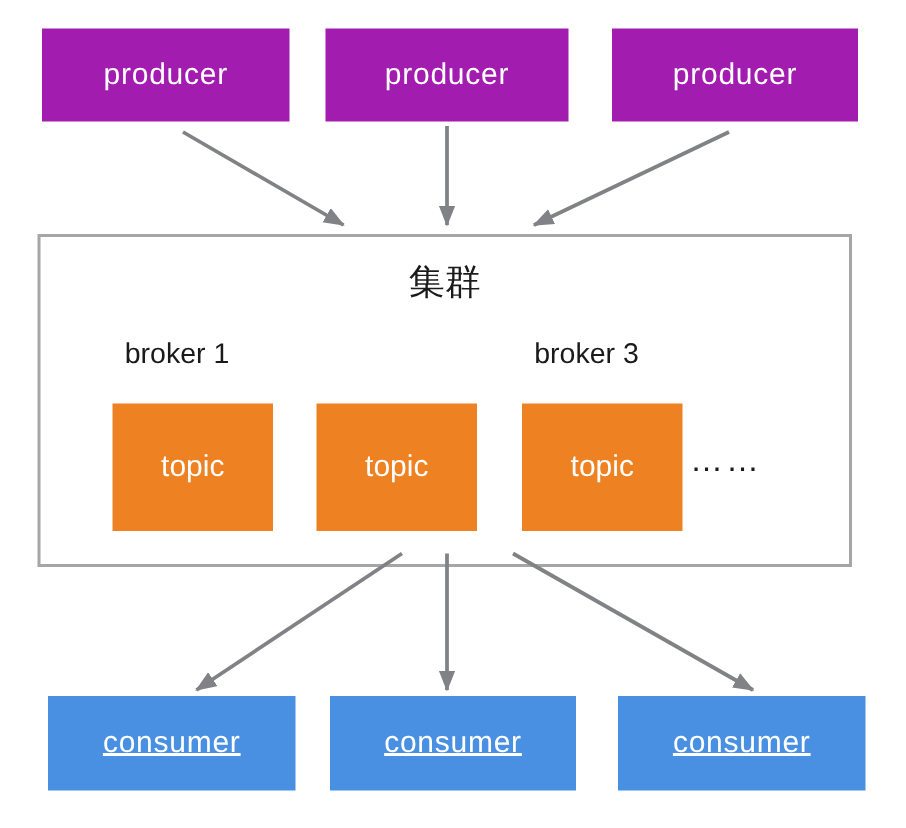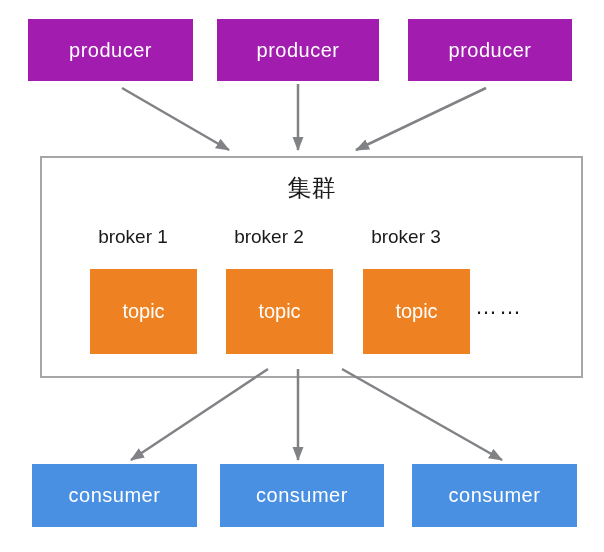--- a/index.html
+++ b/index.html
@@ -25,21 +25,21 @@
     font-weight: 400;
     letter-spacing: 0.5px;
   }
   .producer { top: 19px; height: 62px; background: #a21caf; }
   .producer.p1 { left: 28px;  width: 165px; }
   .producer.p2 { left: 217px; width: 162px; }
   .producer.p3 { left: 408px; width: 164px; }
 
   .cluster {
     position: absolute;
-    left: 40px; top: 156px;
+    left: 25px; top: 156px;
     width: 543px; height: 222px;
     border: 2px solid #a6a6a6;
     background: #ffffff;
     box-sizing: border-box;
   }
   .cluster-title {
     position: absolute;
     left: 0; top: 14px; width: 100%;
     text-align: center;
     font-size: 24px;
@@ -75,21 +75,21 @@
   .topic.t3 { left: 311px; }
 
   .more-dots {
     position: absolute;
     left: 433px; top: 136px;
     font-size: 22px;
     color: #1a1a1a;
     letter-spacing: 2px;
   }
 
-  .consumer { top: 464px; height: 63px; background: #4a90e2; }
+  .consumer { top: 464px; height: 63px; background: #4a90e2; text-decoration: underline; }
   .consumer.c1 { left: 32px;  width: 165px; }
   .consumer.c2 { left: 220px; width: 164px; }
   .consumer.c3 { left: 412px; width: 165px; }
 
   svg.arrows {
     position: absolute;
     left: 0; top: 0;
     width: 604px; height: 552px;
     pointer-events: none;
   }
@@ -113,21 +113,20 @@
     <span>producer</span>
   </div>
   <div class="node producer p3">
     <span>producer</span>
   </div>
 
   <div class="cluster">
     <div class="cluster-title">集群</div>
 
     <div class="broker-label b1">broker 1</div>
-    <div class="broker-label b2">broker 2</div>
     <div class="broker-label b3">broker 3</div>
 
     <div class="topic t1">
       <span>topic</span>
     </div>
     <div class="topic t2">
       <span>topic</span>
     </div>
     <div class="topic t3">
       <span>topic</span>

